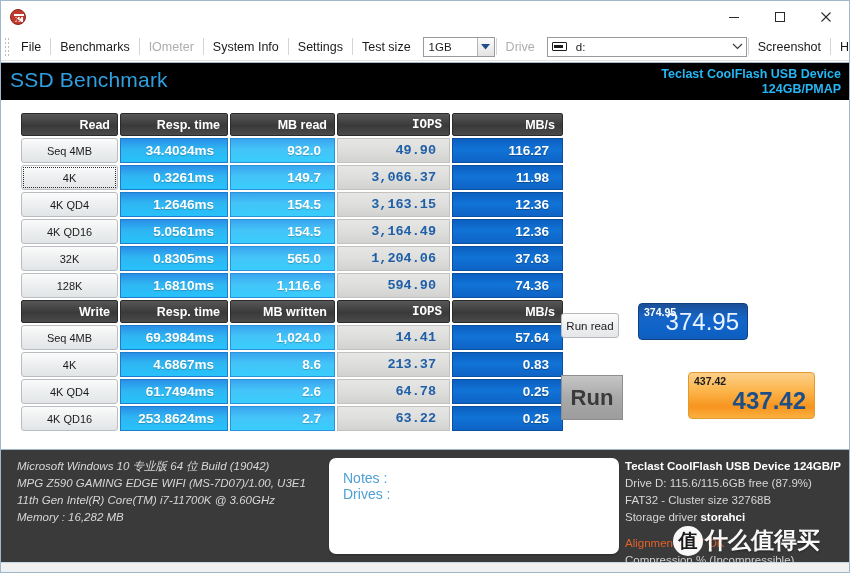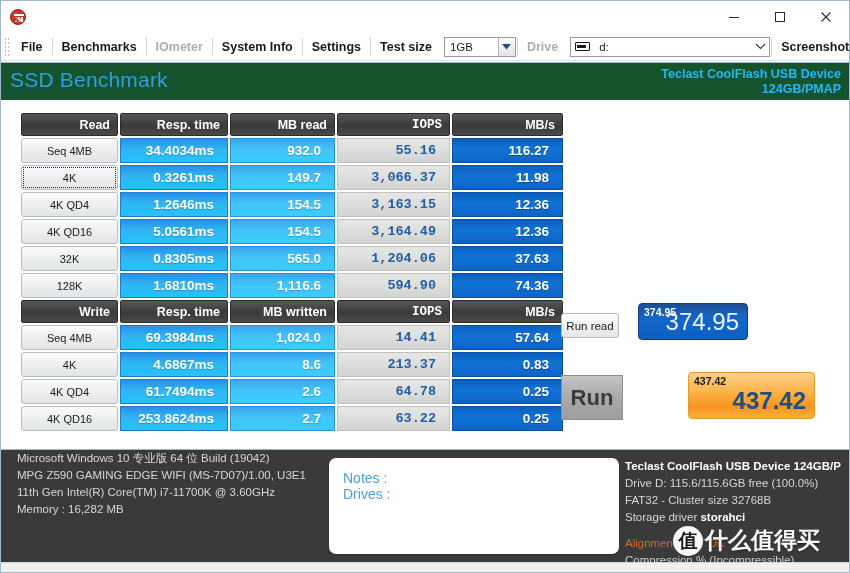--- a/index.html
+++ b/index.html
@@ -58,21 +58,21 @@
     display: flex; align-items: center;
     font-size: 12.5px; color: #1b1b1b;
     border-bottom: 1px solid #e2e2e2;
   }
   .menubar .grip {
     width: 7px; height: 20px; margin-left: 3px; margin-right: 2px;
     background-image: radial-gradient(#bdbdbd 1px, transparent 1px);
     background-size: 3px 4px;
     flex: none;
   }
-  .mi { padding: 0 8px; white-space: nowrap; line-height: 26px; font-weight: bold; }
+  .mi { padding: 0 8px; white-space: nowrap; line-height: 26px; }
   .mi.disabled { color: #aeaeae; }
   .msep { width: 1px; height: 17px; background: #d4d4d4; margin: 0 1px; flex: none; }
 
   .combo {
     height: 20px; border: 1px solid #9a9a9a; background: #ffffff;
     display: flex; align-items: center; font-size: 11.5px; color: #1b1b1b;
     flex: none;
   }
   .combo .cval { padding: 0 5px; white-space: nowrap; flex: 1; overflow: hidden; }
   .combo .carrow {
@@ -91,21 +91,21 @@
     margin: 0 4px 0 4px; position: relative; flex: none;
   }
   .drive-glyph::after {
     content: ""; position: absolute; left: 1px; top: 1.5px;
     width: 9px; height: 3px; background: #1b1b1b;
   }
 
   
   .hdrband {
     position: absolute; left: 0; top: 61px; width: 848px; height: 38px;
-    background: #14532d;
+    background: #000000;
     border-top: 1px solid #9fb8cc;
   }
   .hdr-left {
     position: absolute; left: 9px; top: 5px;
     font-size: 21px; color: #2f9fe0; font-weight: 400; letter-spacing: .2px;
   }
   .hdr-right {
     position: absolute; right: 8px; top: 3px;
     text-align: right; color: #24b6f5; font-weight: bold;
   }
@@ -210,22 +210,22 @@
   #score-total { left: 687px; top: 272px; width: 127px; height: 47px; }
   #score-write { left: 637px; top: 355px; width: 110px; height: 37px; }
 
   
   .footer {
     position: absolute; left: 0; top: 448px; width: 848px; height: 113px;
     background: #3a3a3a;
     border-top: 1px solid #9fb8cc;
   }
   .sysinfo {
-    position: absolute; left: 16px; top: 0; width: 300px;
-    color: #d7d7d7; font-size: 11.5px; line-height: 17px;
+    position: absolute; left: 16px; top: 8px; width: 300px;
+    color: #d7d7d7; font-size: 11.5px; line-height: 17px; font-style: italic;
   }
   .sysinfo .edition {
     color: #2f9fe0; font-weight: bold; font-size: 12.5px; margin-top: 6px;
   }
   .notesbox {
     position: absolute; left: 328px; top: 457px; width: 290px; height: 96px;
     background: #ffffff; border-radius: 7px;
     box-shadow: 0 1px 2px rgba(0,0,0,.3);
   }
   .notesbox .nrow {
@@ -348,21 +348,21 @@
           <th class="hcell colw-mb">MB read</th>
           <th class="hcell colw-iops">IOPS</th>
           <th class="hcell colw-mbs">MB/s</th>
         </tr>
       </thead>
       <tbody id="read-body">
           <tr>
             <td class="lblcell">Seq 4MB</td>
             <td class="vcell c-resp colw-resp">34.4034ms</td>
             <td class="vcell c-mb colw-mb">932.0</td>
-            <td class="vcell c-iops colw-iops">55.16</td>
+            <td class="vcell c-iops colw-iops">49.90</td>
             <td class="vcell c-mbs colw-mbs">116.27</td>
           </tr>
           <tr>
             <td class="lblcell focused">4K</td>
             <td class="vcell c-resp colw-resp">0.3261ms</td>
             <td class="vcell c-mb colw-mb">149.7</td>
             <td class="vcell c-iops colw-iops">3,066.37</td>
             <td class="vcell c-mbs colw-mbs">11.98</td>
           </tr>
           <tr>
@@ -459,21 +459,21 @@
   <div class="footer">
     <div class="sysinfo">
       <div>Microsoft Windows 10 专业版 64 位 Build (19042)</div>
       <div>MPG Z590 GAMING EDGE WIFI (MS-7D07)/1.00, U3E1</div>
       <div>11th Gen Intel(R) Core(TM) i7-11700K @ 3.60GHz</div>
       <div>Memory :  16,282 MB</div>
     </div>
 
     <div class="driveinfo">
       <div class="title">Teclast CoolFlash USB Device 124GB/P</div>
-      <div>Drive D: 115.6/115.6GB free (100.0%)</div>
+      <div>Drive D: 115.6/115.6GB free (87.9%)</div>
       <div>FAT32 - Cluster size 32768B</div>
       <div>
         <span>Storage driver</span>
         <b>storahci</b>
       </div>
       <div class="warn">Alignment 3        OT OK</div>
       <div class="warn2">Compression      % (Incompressible)</div>
     </div>
   </div>
 

